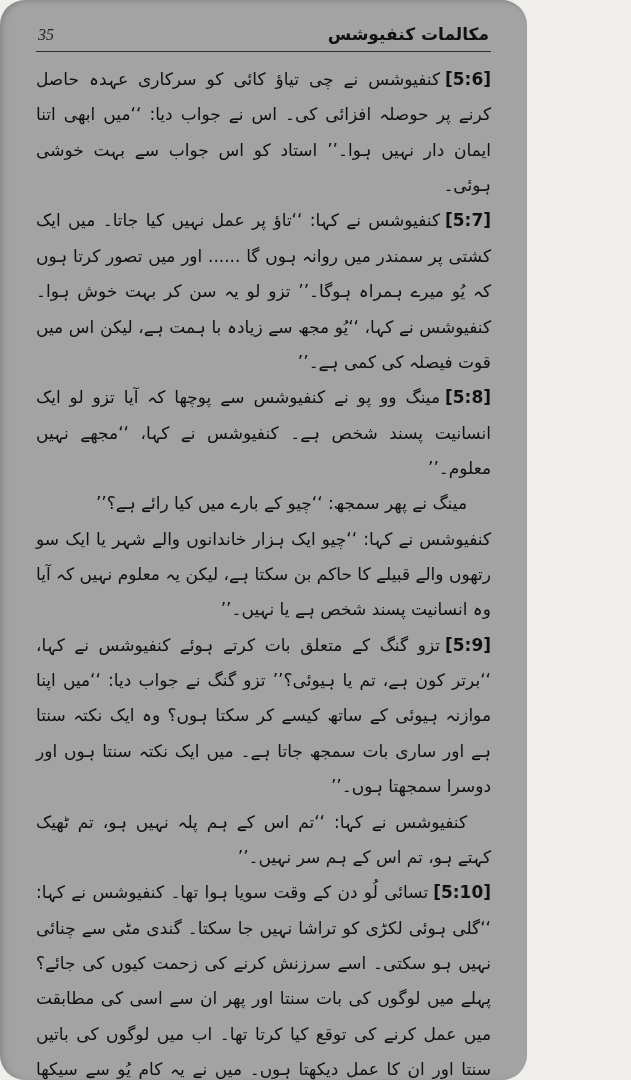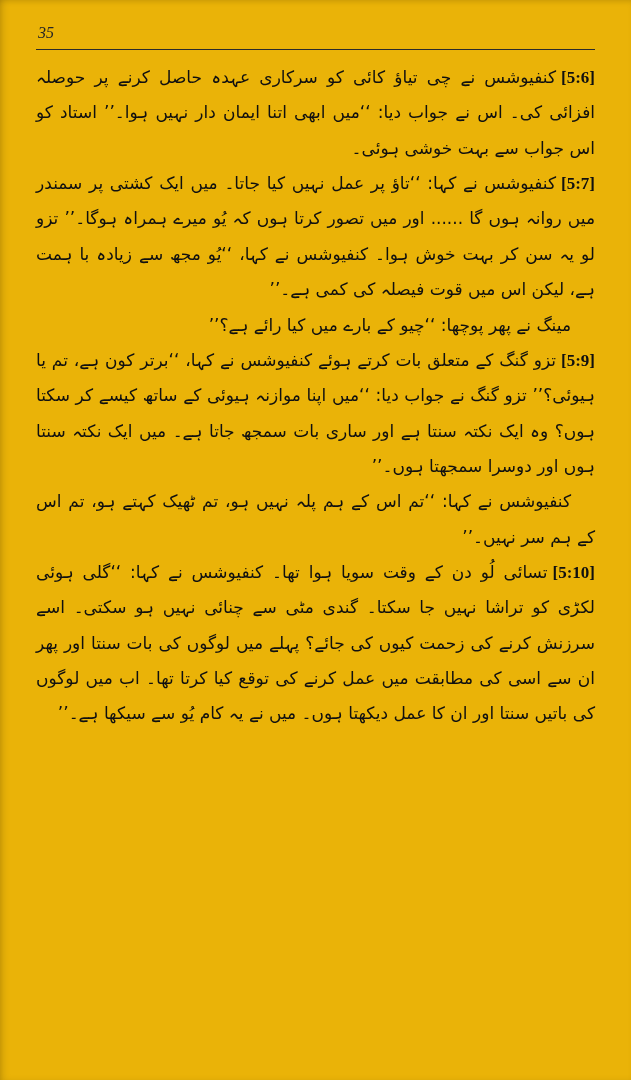--- a/index.html
+++ b/index.html
@@ -5,26 +5,27 @@
   * { box-sizing: border-box; }
   html, body { margin: 0; padding: 0; }
   body {
     width: 631px;
     height: 1080px;
     background: #efeeea;
     font-family: "DejaVu Sans", sans-serif;
     color: #161616;
   }
   .page {
-    width: 631px;
+    width: 527px;
     height: 1080px;
-    background: #eab308;
+    background: #a3a3a3;
     padding: 24px 36px 8px 36px;
     overflow: hidden;
     box-shadow: inset 5px 0 8px -4px rgba(0,0,0,0.22), inset 0 4px 6px -3px rgba(0,0,0,0.12);
+    border-radius: 25px;
   }
   .header {
     display: flex;
     justify-content: space-between;
     align-items: flex-end;
     padding: 0 2px 7px 2px;
     border-bottom: 1.6px solid #2b2b2b;
   }
   .page-number {
     font-family: "Liberation Serif", serif;
@@ -45,44 +46,46 @@
     font-size: 17px;
     line-height: 2.08;
     color: #101010;
   }
   .para { margin: 0; }
   .para.indent { text-indent: 24px; }
   .sec-num {
     font-weight: bold;
     direction: ltr;
     unicode-bidi: isolate;
-    font-family: Liberation Serif, serif;
   }
   .sec-num:not(:empty) { margin-left: 5px; }
 </style>
 </head>
 <body>
 
 <div class="page">
 
   <div class="header">
     <span class="page-number">35</span>
+    <span class="book-title">مکالمات کنفیوشس</span>
   </div>
 
   <div class="content">
 
 
     <p class="para"><span class="sec-num">[5:6]</span><span>کنفیوشس نے چی تیاؤ کائی کو سرکاری عہدہ حاصل کرنے پر حوصلہ افزائی کی۔ اس نے جواب دیا: ‘‘میں ابھی اتنا ایمان دار نہیں ہوا۔’’ استاد کو اس جواب سے بہت خوشی ہوئی۔</span></p>
 
     <p class="para"><span class="sec-num">[5:7]</span><span>کنفیوشس نے کہا: ‘‘تاؤ پر عمل نہیں کیا جاتا۔ میں ایک کشتی پر سمندر میں روانہ ہوں گا ...... اور میں تصور کرتا ہوں کہ یُو میرے ہمراہ ہوگا۔’’ تزو لو یہ سن کر بہت خوش ہوا۔ کنفیوشس نے کہا، ‘‘یُو مجھ سے زیادہ با ہمت ہے، لیکن اس میں قوت فیصلہ کی کمی ہے۔’’</span></p>
 
+    <p class="para"><span class="sec-num">[5:8]</span><span>مینگ وو پو نے کنفیوشس سے پوچھا کہ آیا تزو لو ایک انسانیت پسند شخص ہے۔ کنفیوشس نے کہا، ‘‘مجھے نہیں معلوم۔’’</span></p>
 
 
-    <p class="para indent"><span class="sec-num"></span><span>مینگ نے پھر پوچھا: ‘‘چیو کے بارے میں کیا رائے ہے؟’’</span></p>
+    <p class="para indent"><span class="sec-num"></span><span>مینگ نے پھر سمجھ: ‘‘چیو کے بارے میں کیا رائے ہے؟’’</span></p>
 
+    <p class="para"><span class="sec-num"></span><span>کنفیوشس نے کہا: ‘‘چیو ایک ہزار خاندانوں والے شہر یا ایک سو رتھوں والے قبیلے کا حاکم بن سکتا ہے، لیکن یہ معلوم نہیں کہ آیا وہ انسانیت پسند شخص ہے یا نہیں۔’’</span></p>
 
 
 
     <p class="para"><span class="sec-num">[5:9]</span><span>تزو گنگ کے متعلق بات کرتے ہوئے کنفیوشس نے کہا، ‘‘برتر کون ہے، تم یا ہیوئی؟’’ تزو گنگ نے جواب دیا: ‘‘میں اپنا موازنہ ہیوئی کے ساتھ کیسے کر سکتا ہوں؟ وہ ایک نکتہ سنتا ہے اور ساری بات سمجھ جاتا ہے۔ میں ایک نکتہ سنتا ہوں اور دوسرا سمجھتا ہوں۔’’</span></p>
 
     <p class="para indent"><span class="sec-num"></span><span>کنفیوشس نے کہا: ‘‘تم اس کے ہم پلہ نہیں ہو، تم ٹھیک کہتے ہو، تم اس کے ہم سر نہیں۔’’</span></p>
 
     <p class="para"><span class="sec-num">[5:10]</span><span>تسائی لُو دن کے وقت سویا ہوا تھا۔ کنفیوشس نے کہا: ‘‘گلی ہوئی لکڑی کو تراشا نہیں جا سکتا۔ گندی مٹی سے چنائی نہیں ہو سکتی۔ اسے سرزنش کرنے کی زحمت کیوں کی جائے؟ پہلے میں لوگوں کی بات سنتا اور پھر ان سے اسی کی مطابقت میں عمل کرنے کی توقع کیا کرتا تھا۔ اب میں لوگوں کی باتیں سنتا اور ان کا عمل دیکھتا ہوں۔ میں نے یہ کام یُو سے سیکھا ہے۔’’</span></p>
 
   </div>

